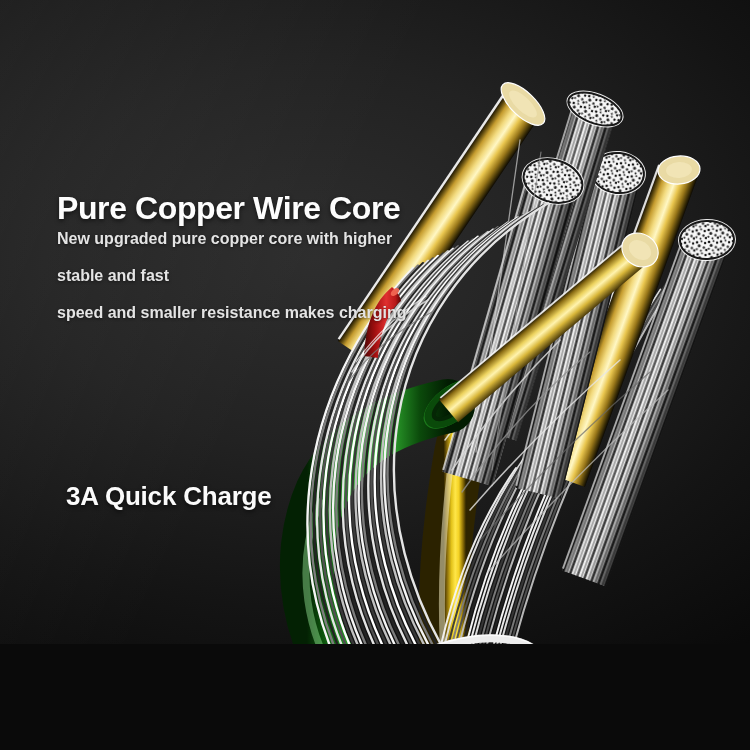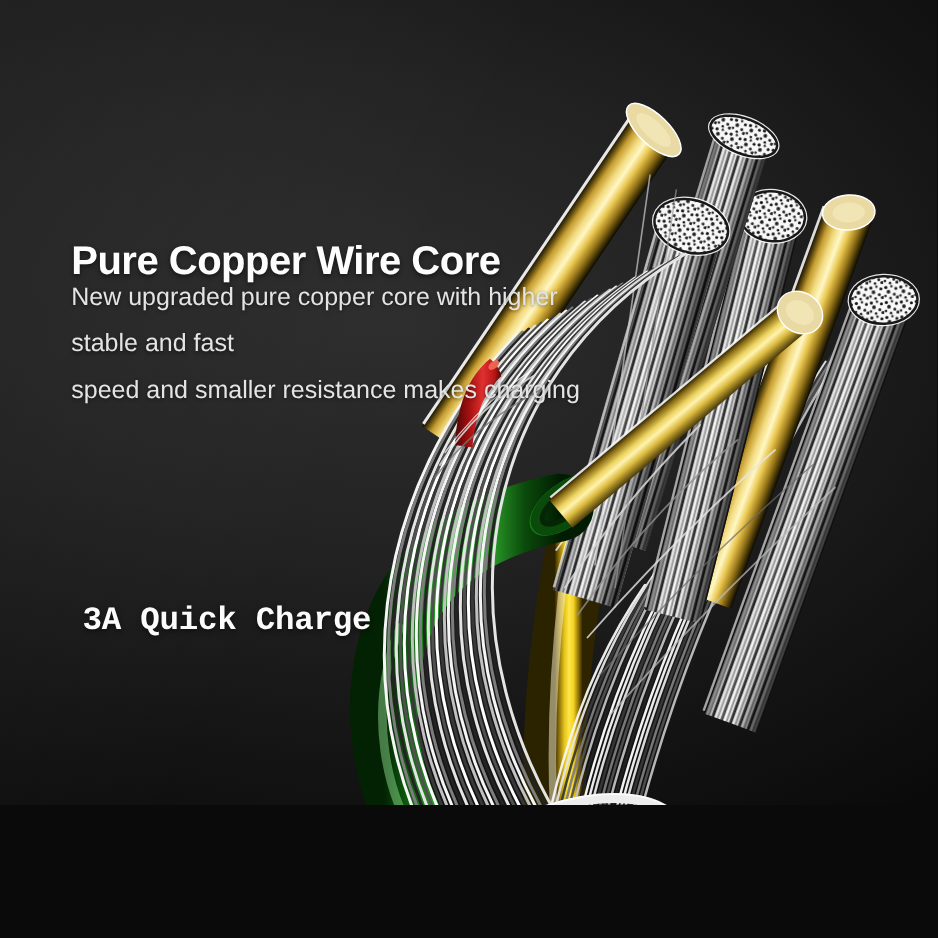--- a/index.html
+++ b/index.html
@@ -16,27 +16,27 @@
     content:"";position:absolute;inset:0;pointer-events:none;
     background:linear-gradient(115deg, rgba(255,255,255,0.05) 0%, rgba(255,255,255,0) 42%);
   }
   .art{position:absolute;left:0;top:0;}
   .copy{position:absolute;color:#fff;user-select:none;}
   .heading{
     left:57px;top:171px;font-size:32px;font-weight:700;letter-spacing:-0.4px;
     color:#fdfdfd;line-height:1;text-shadow:0 2px 4px rgba(0,0,0,.55);
   }
   .desc{
-    left:57px;top:220px;font-size:20px;font-weight:400;color:#e4e4e4;
+    left:57px;top:220px;font-size:16px;font-weight:700;color:#e4e4e4;
     line-height:37px;text-shadow:0 1px 3px rgba(0,0,0,.5);
   }
   .desc span{display:block;}
   .feature{
     left:66px;top:482px;font-size:26px;font-weight:700;letter-spacing:-0.2px;
-    color:#fbfbfb;line-height:1.1;text-shadow:0 2px 4px rgba(0,0,0,.55);font-family:Liberation Mono, monospace;
+    color:#fbfbfb;line-height:1.1;text-shadow:0 2px 4px rgba(0,0,0,.55);
   }
 </style>
 </head>
 <body>
 
 <div class="stage">
 
   <svg class="art" width="750" height="750" viewBox="0 0 750 750" aria-hidden="true">
     <defs>
       <linearGradient id="goldLG" x1="0" y1="0" x2="1" y2="0">

